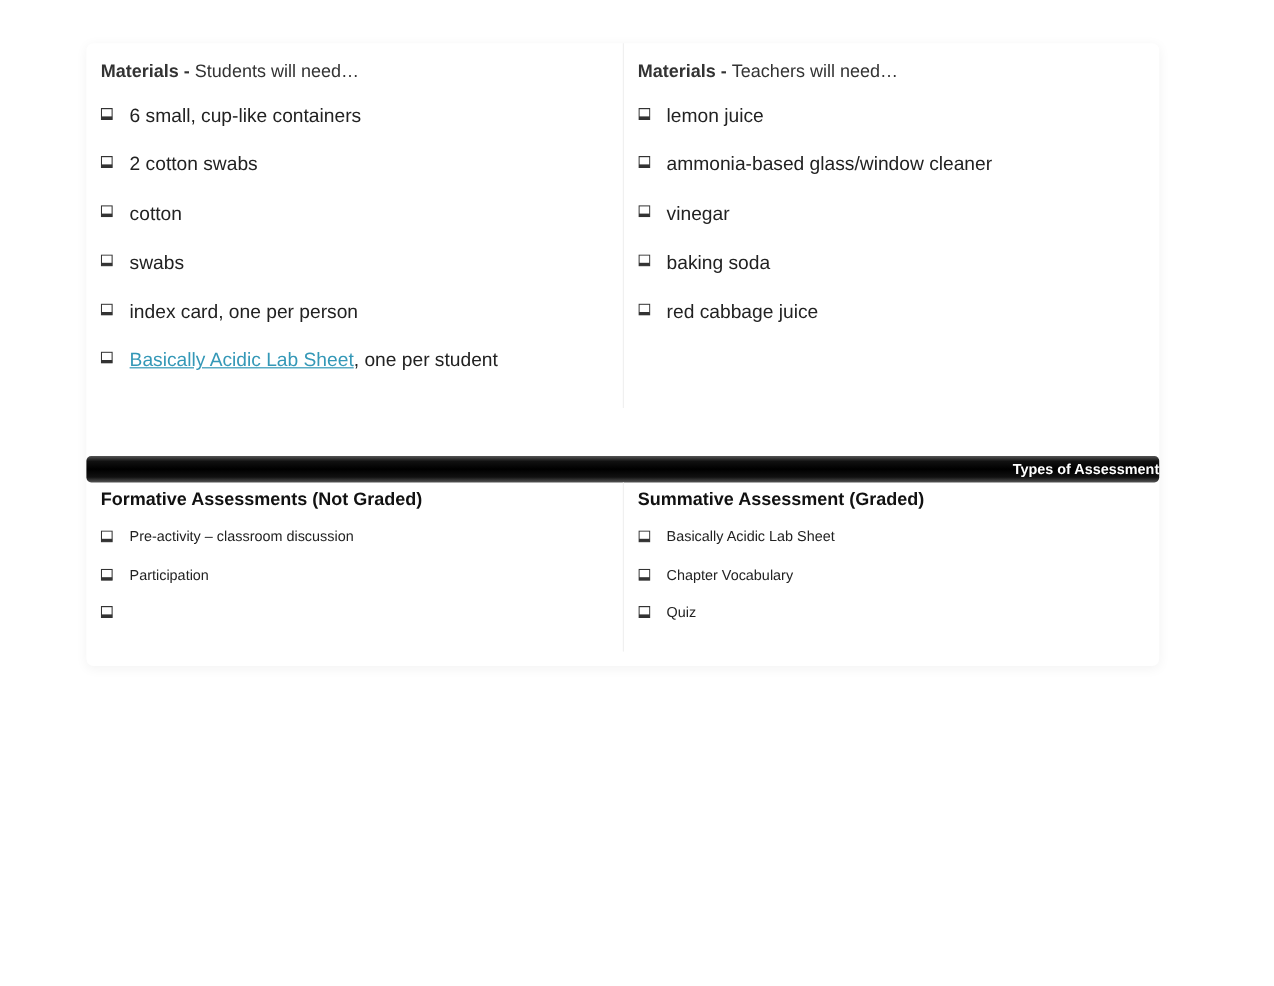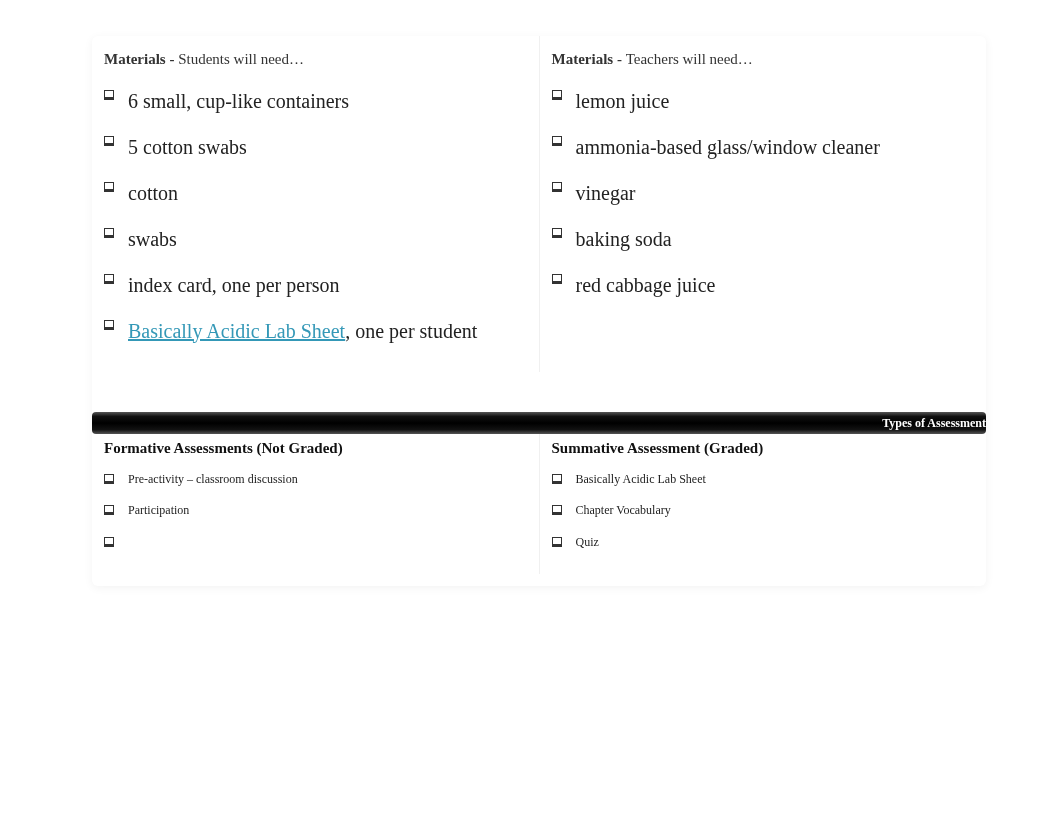--- a/index.html
+++ b/index.html
@@ -9,28 +9,27 @@
     }
     body {
       font-family: Arial, Helvetica, sans-serif;
       background: #ffffff;
       width: 1062px;
       height: 822px;
       position: relative;
     }
     .content-card {
       position: absolute;
-      left: 92px;
+      left: 72px;
       top: 36px;
       width: 894px;
       background: #ffffff;
       border-radius: 6px;
       box-shadow: 0 2px 10px rgba(0,0,0,0.05);
       padding-bottom: 12px;
-      font-family: Liberation Serif, serif;
     }
     .two-col {
       display: flex;
       width: 100%;
     }
     .col-left, .col-right {
       flex: 1;
       padding: 14px 12px 8px 12px;
     }
     .col-right {
@@ -50,21 +49,21 @@
       font-weight: bold;
     }
     .check-list {
       list-style: none;
     }
     .check-list li {
       display: flex;
       align-items: flex-start;
       gap: 14px;
       margin-bottom: 20px;
-      font-size: 20px;
+      font-size: 16px;
       color: #222;
       line-height: 1.3;
     }
     .check-list.small li {
       gap: 14px;
       margin-bottom: 14px;
       font-size: 12px;
     }
     .checkbox-icon {
       flex: 0 0 auto;
@@ -121,21 +120,21 @@
             </span>
           <span>6 small, cup-like containers</span>
         </li>
         <li>
           <span class="checkbox-icon">
               <svg width="10" height="10" viewBox="0 0 10 10">
                 <rect x="0.5" y="0.5" width="9" height="9" fill="none" stroke="#333" stroke-width="1"></rect>
                 <rect x="0.5" y="7" width="9" height="2.5" fill="#333"></rect>
               </svg>
             </span>
-          <span>5 cotton swabs</span>
+          <span>2 cotton swabs</span>
         </li>
         <li>
           <span class="checkbox-icon">
               <svg width="10" height="10" viewBox="0 0 10 10">
                 <rect x="0.5" y="0.5" width="9" height="9" fill="none" stroke="#333" stroke-width="1"></rect>
                 <rect x="0.5" y="7" width="9" height="2.5" fill="#333"></rect>
               </svg>
             </span>
           <span>cotton</span>
         </li>

